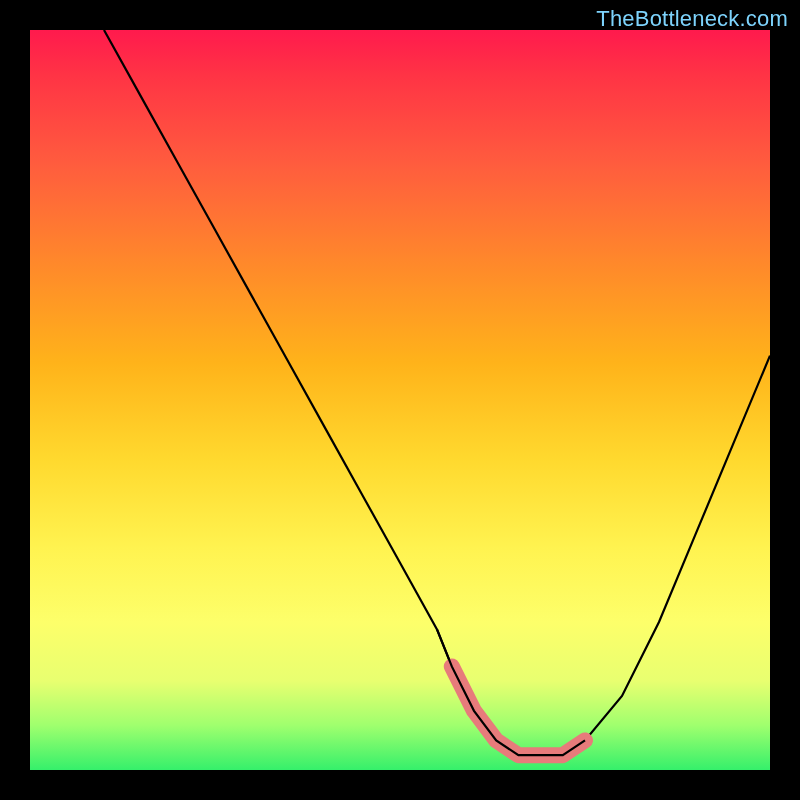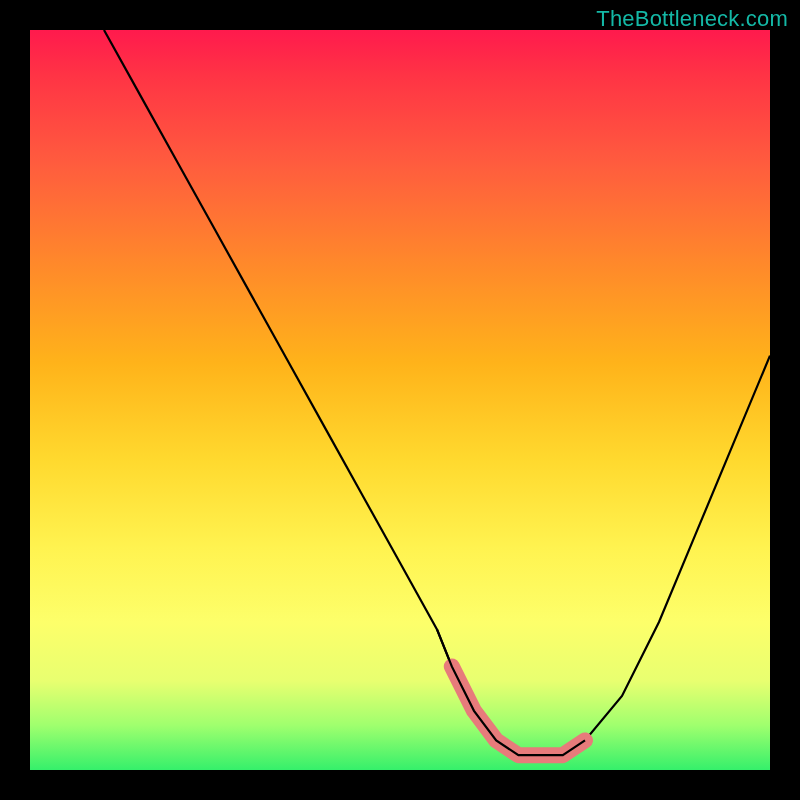--- a/index.html
+++ b/index.html
@@ -33,21 +33,21 @@
       #fff350 70%,
       #fdff6a 80%,
       #e8ff70 88%,
       #9fff6e 94%,
       #35f06b 100%);
   }
   .watermark {
     position: absolute;
     top: 6px;
     right: 12px;
-    color: #14b8a6;
+    color: #7dd3fc;
     font-size: 22px;
     font-weight: 500;
     letter-spacing: 0.2px;
     user-select: none;
   }
   svg.curve {
     position: absolute;
     inset: 0;
     width: 100%;
     height: 100%;

